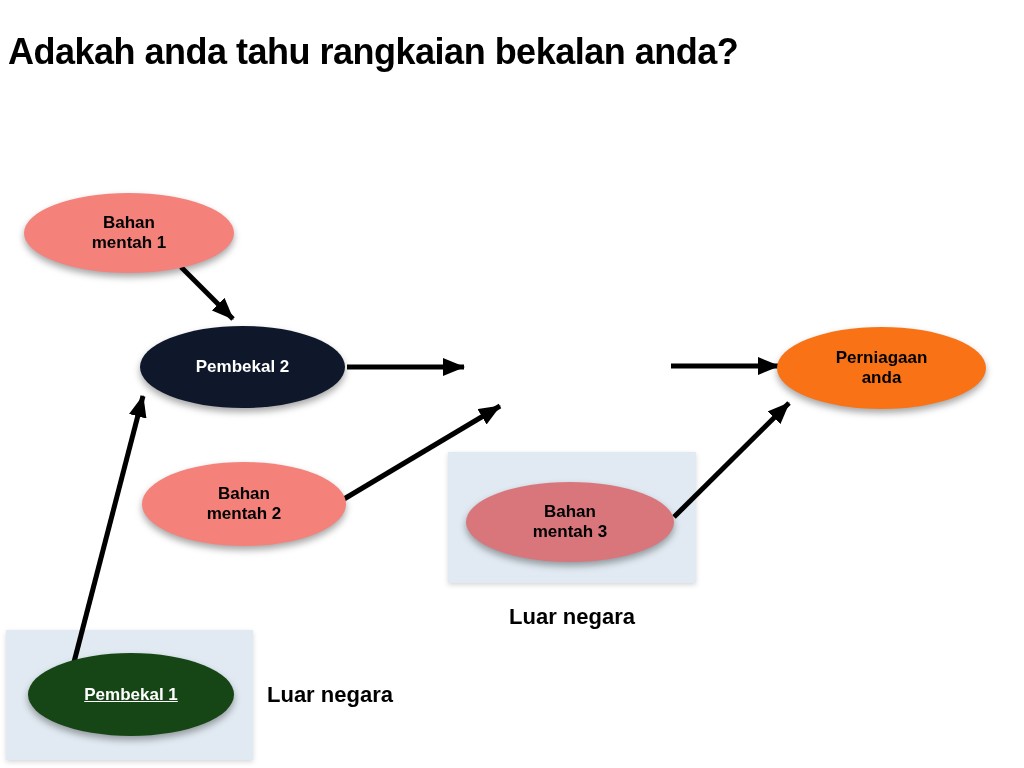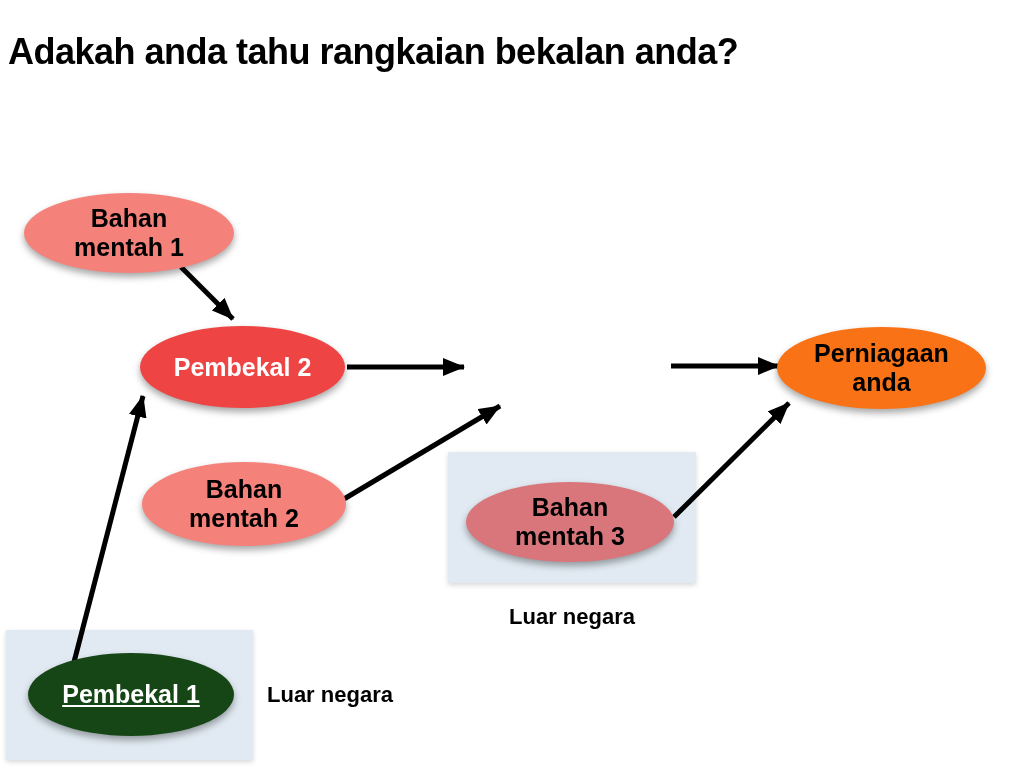--- a/index.html
+++ b/index.html
@@ -38,21 +38,21 @@
     pointer-events: none;
   }
   .node {
     position: absolute;
     border-radius: 50%;
     display: flex;
     align-items: center;
     justify-content: center;
     text-align: center;
     font-weight: 700;
-    font-size: 25px;
+    font-size: 17px;
     line-height: 1.16;
     box-shadow: 0 4px 7px rgba(0,0,0,0.35);
   }
   .node-label { white-space: pre-line; }
 </style>
 </head>
 <body>
 
 <div class="slide">
 
@@ -76,21 +76,21 @@
     <line x1="344" y1="499" x2="500" y2="406" stroke-width="5" marker-end="url(#arrowhead)" style="stroke: rgb(0, 0, 0);"></line>
     <line x1="671" y1="366" x2="779" y2="366" stroke-width="5" marker-end="url(#arrowhead)" style="stroke: rgb(0, 0, 0);"></line>
     <line x1="674" y1="517" x2="789" y2="403" stroke-width="5" marker-end="url(#arrowhead)" style="stroke: rgb(0, 0, 0);"></line>
   </svg>
 
   <div class="node" style="left: 24px; top: 193px; width: 210px; height: 80px; background: rgb(245, 129, 123); color: rgb(0, 0, 0);">
     <span class="node-label">Bahan
 mentah 1</span>
   </div>
 
-  <div class="node" style="left: 140px; top: 326px; width: 205px; height: 82px; background: #ef4444; color: rgb(255, 255, 255);">
+  <div class="node" style="left: 140px; top: 326px; width: 205px; height: 82px; background: #0f172a; color: rgb(255, 255, 255);">
     <span class="node-label">Pembekal 2</span>
   </div>
 
 
   <div class="node" style="left: 777px; top: 327px; width: 209px; height: 82px; background: #f97316; color: rgb(0, 0, 0);">
     <span class="node-label">Perniagaan
 anda</span>
   </div>
 
   <div class="node" style="left: 142px; top: 462px; width: 204px; height: 84px; background: rgb(245, 129, 123); color: rgb(0, 0, 0);">

